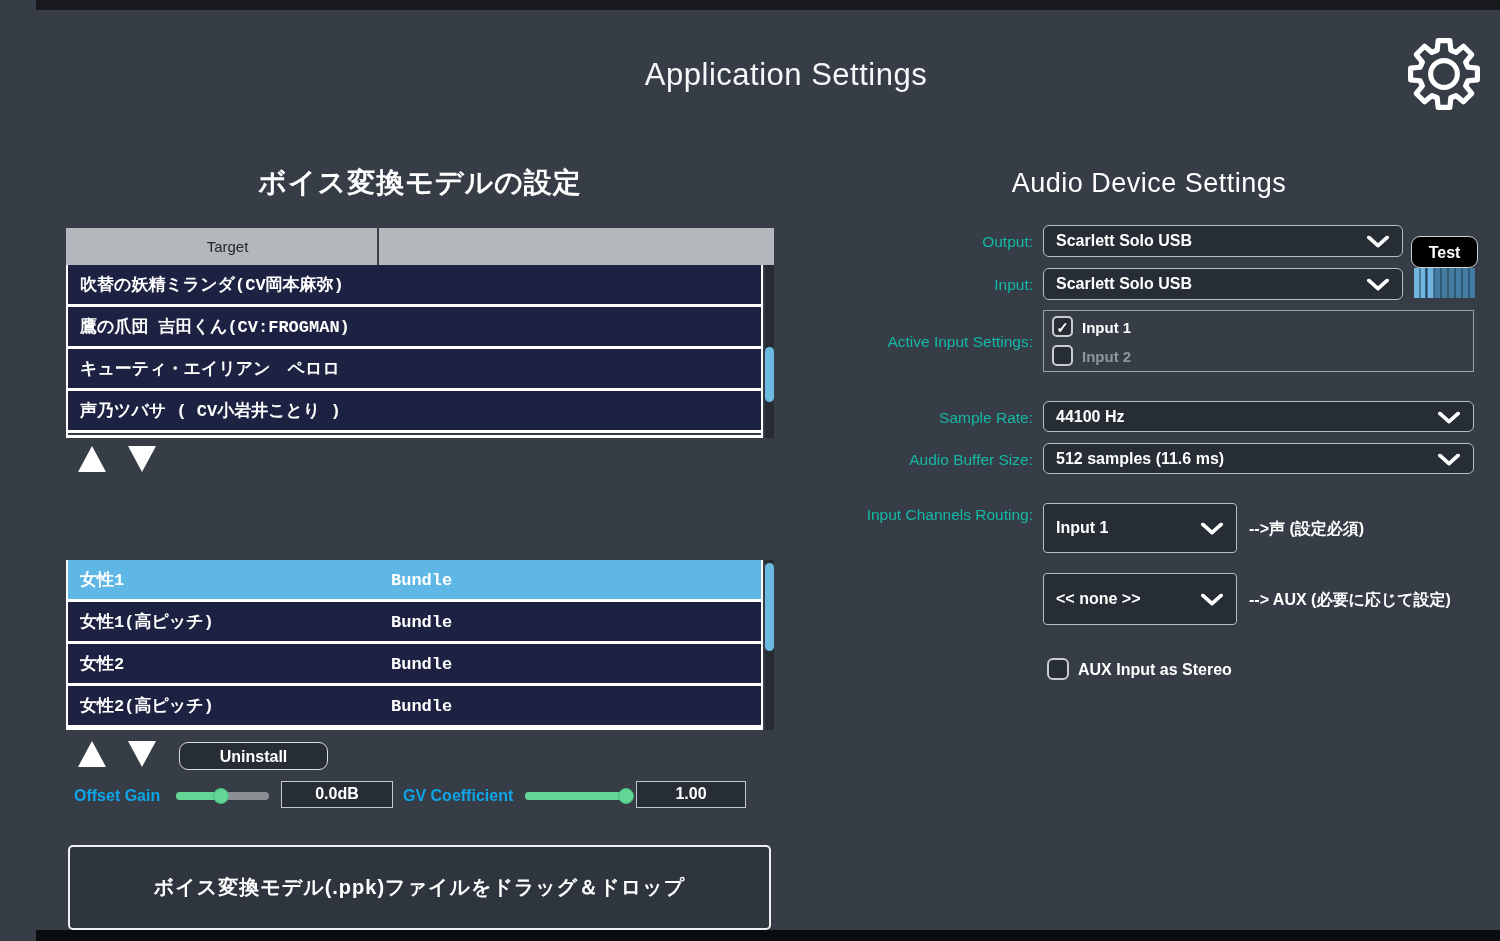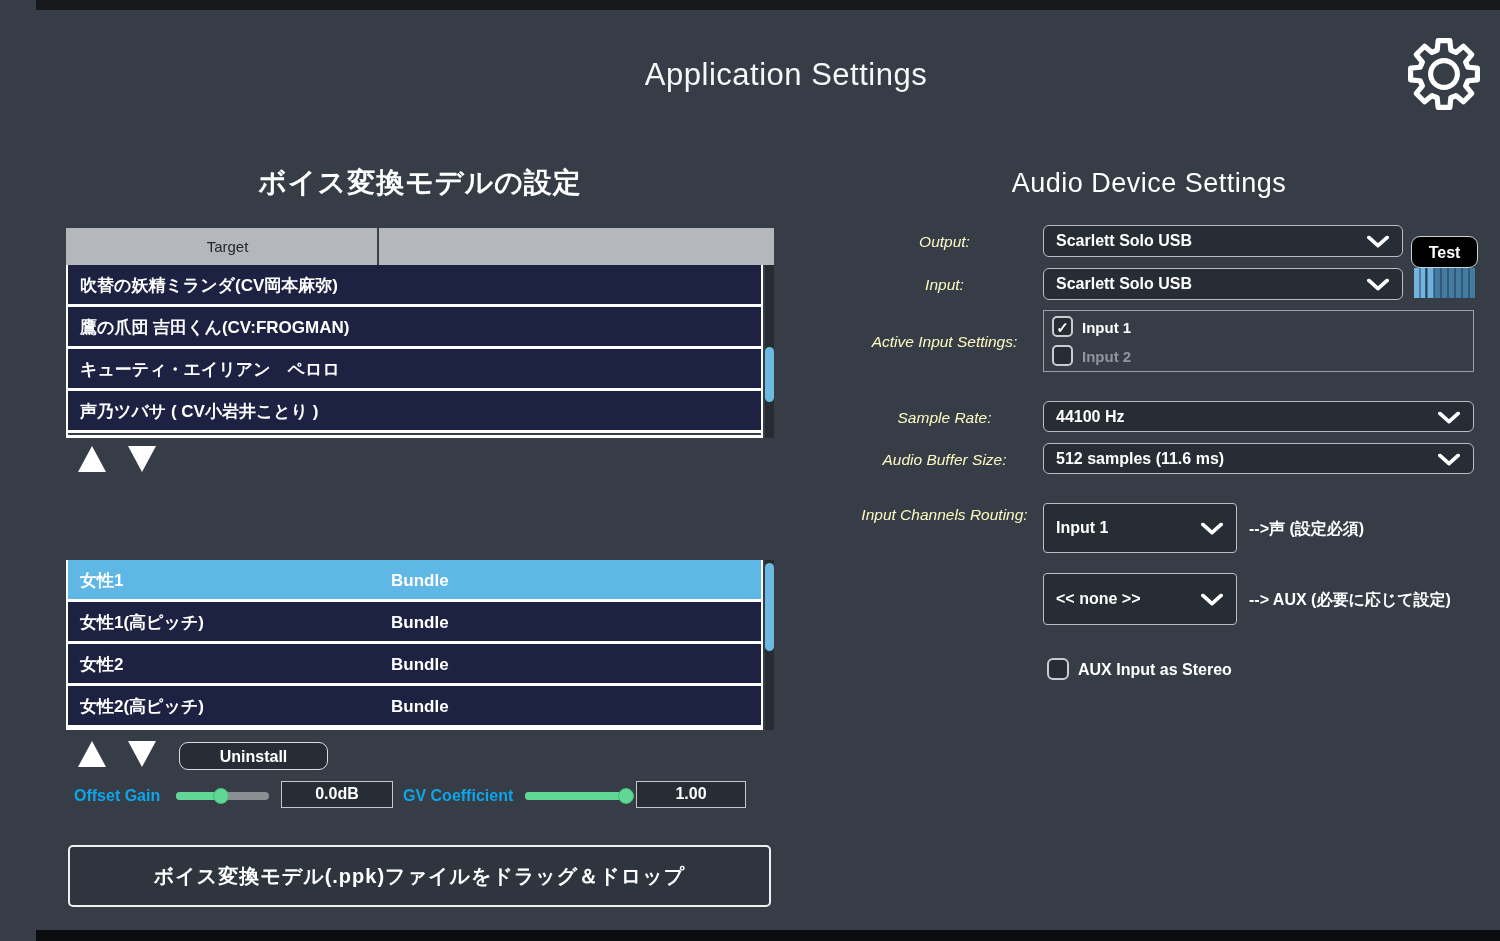--- a/index.html
+++ b/index.html
@@ -25,21 +25,21 @@
   .th1 .hcell { line-height:37px; }
   .th2 { left:30px; top:524px; width:708px; height:36px; }
   .th2 .hcell { line-height:36px; }
   .hc-a { width:311px; } .hc-b { width:168px; } .hc-fill { flex:1; }
 
   .tbl-body { position:absolute; left:30px; width:697px; overflow:hidden;
     border-left:2px solid #fff; border-right:2px solid #fff; border-bottom:3px solid #fff; }
   .tb1 { top:265px; height:173px; }
   .tb2 { top:560px; height:170px; }
   .t-row { height:42px; border-bottom:3px solid #fff; background:#1d2242; color:#fff;
-    font-size:17px; font-weight:600; line-height:42px; display:flex; cursor:default; }
+    font-size:17px; font-weight:600; line-height:42px; display:flex; cursor:default;font-family:Liberation Mono, monospace; }
   .t-row .c1 { width:311px; padding-left:12px; white-space:nowrap; }
   .t-row .c2 { padding-left:12px; white-space:nowrap; }
   .t-row.selected { background:#5fb7e6; }
 
   .scrolltrack { position:absolute; width:9px; background:#272c33; }
   .st1 { left:729px; top:265px; height:173px; }
   .st2 { left:729px; top:560px; height:170px; }
   .scrollthumb { position:absolute; left:0; width:9px; border-radius:5px; background:#6cb9e2; }
 
   .tri { position:absolute; width:0; height:0; cursor:pointer; }
@@ -54,31 +54,31 @@
   .small-label { position:absolute; color:#0ea5e9; font-size:16px; font-weight:600; white-space:nowrap; }
 
   .slider { position:absolute; height:8px; border-radius:4px; background:#8b8e93; cursor:pointer; }
   .slider .fill { position:absolute; left:0; top:0; height:8px; border-radius:4px; background:#62d795; }
   .slider .thumb { position:absolute; top:-4px; width:16px; height:16px; border-radius:50%;
     background:#62d795; border:1px solid #45b87c; transform:translateX(-8px); }
 
   .value-field { position:absolute; height:27px; background:#272d35; border:1.5px solid #c3c7ca;
     color:#fff; font-size:16px; font-weight:700; text-align:center; line-height:24px; }
 
-  .dropzone { position:absolute; left:32px; top:845px; width:703px; height:62px;
+  .dropzone { position:absolute; left:32px; top:845px; width:703px; height:85px;
     background:#2f353e; border:2px solid #eef1f2; border-radius:5px;
     display:flex; align-items:center; justify-content:center; cursor:pointer; }
   .dropzone span { color:#fff; font-size:20px; font-weight:700; letter-spacing:1px; }
 
   
   .right-heading { position:absolute; left:830px; top:168px; width:566px; text-align:center;
     color:#fff; font-size:27px; font-weight:500; letter-spacing:.5px; }
 
-  .r-label { position:absolute; left:820px; width:177px; text-align:center;
-    color:#fef9c3; font-size:15.5px; font-weight:500; white-space:nowrap;font-style:italic; }
+  .r-label { position:absolute; left:820px; width:177px; text-align:right;
+    color:#14b8a6; font-size:15.5px; font-weight:500; white-space:nowrap; }
 
   .select { position:absolute; background:#272d35; border:1.5px solid #b9bec3; border-radius:6px;
     color:#fff; font-size:16px; font-weight:600; cursor:pointer; }
   .select .sel-text { position:absolute; left:12px; top:0; bottom:0; display:flex; align-items:center; white-space:nowrap; }
   .select .chev { position:absolute; right:13px; top:50%; transform:translateY(-50%); width:22px; height:13px; }
 
   .sel-output { left:1007px; top:225px; width:360px; height:32px; }
   .sel-input  { left:1007px; top:268px; width:360px; height:32px; }
   .sel-rate   { left:1007px; top:401px; width:431px; height:31px; }
   .sel-buffer { left:1007px; top:443px; width:431px; height:31px; }

